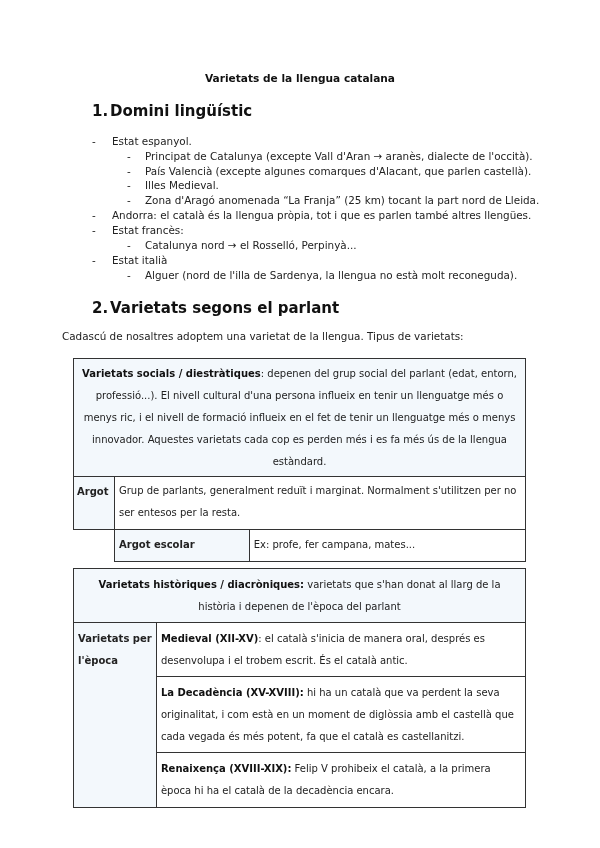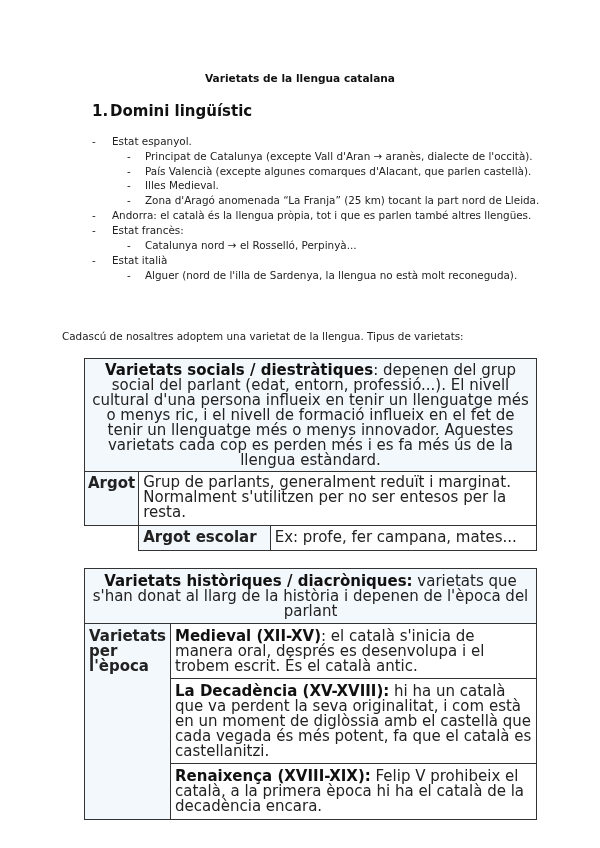--- a/index.html
+++ b/index.html
@@ -19,22 +19,22 @@
   .h2 .num { display: inline-block; width: 18px; }
   .li { position: absolute; white-space: nowrap; line-height: 14px; }
   .li .dash { position: absolute; left: 0; top: 0; }
   .l1 { left: 92px; }
   .l1 .txt { position: absolute; left: 20px; top: 0; }
   .l2 { left: 127px; }
   .l2 .txt { position: absolute; left: 18px; top: 0; }
   .para { position: absolute; left: 62px; top: 330px; white-space: nowrap; }
 
   table.t {
-    position: absolute; left: 84px; border-collapse: collapse;
-    font-size: 15px; line-height: 15px; color: #222;
+    position: absolute; left: 73px; border-collapse: collapse;
+    font-size: 10px; line-height: 22px; color: #222;
   }
   table.t td { border: 1.3px solid #333; vertical-align: top; }
   .hdr { background: #f3f8fc; text-align: center; padding: 4px 4px 3px 4px; }
   .lbl { background: #f3f8fc; font-weight: bold; padding: 3px 4px; }
   .cell { padding: 3px 4px 3px 4px; background: #fff; }
   b { font-weight: bold; color: #111; }
   .noborder { border: none !important; background: transparent; }
 </style>
 </head>
 <body>
@@ -81,20 +81,23 @@
     </div>
   <div class="li l1" style="top:253px;">
       <span class="dash">-</span>
       <span class="txt">Estat italià</span>
     </div>
   <div class="li l2" style="top:268px;">
       <span class="dash">-</span>
       <span class="txt">Alguer (nord de l'illa de Sardenya, la llengua no està molt reconeguda).</span>
     </div>
 
+  <div class="h2" style="top:299px;">
+    <span class="num">2.</span><span>Varietats segons el parlant</span>
+  </div>
 
   <div class="para">Cadascú de nosaltres adoptem una varietat de la llengua. Tipus de varietats:</div>
 
   <table class="t" style="top:358px; width:453px;">
     <colgroup>
         <col style="width:41px">
         <col style="width:135px">
         <col style="width:277px">
       </colgroup>
     <tbody>

